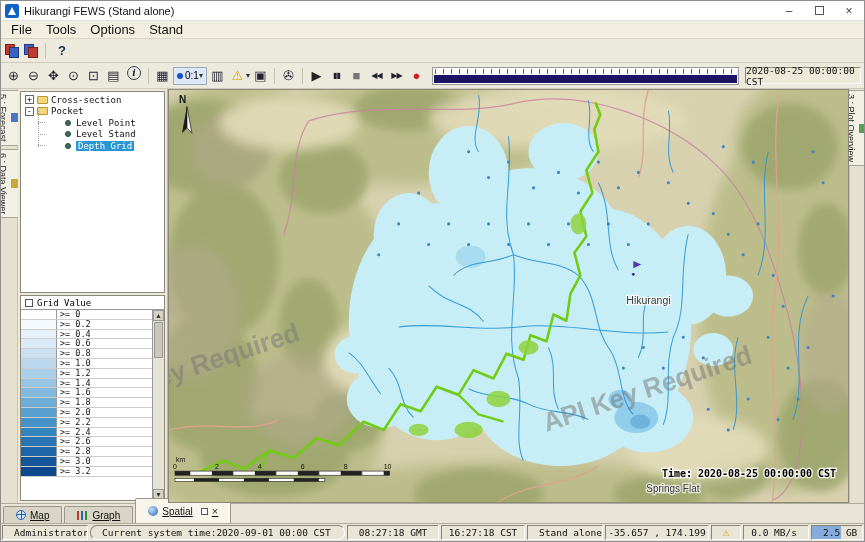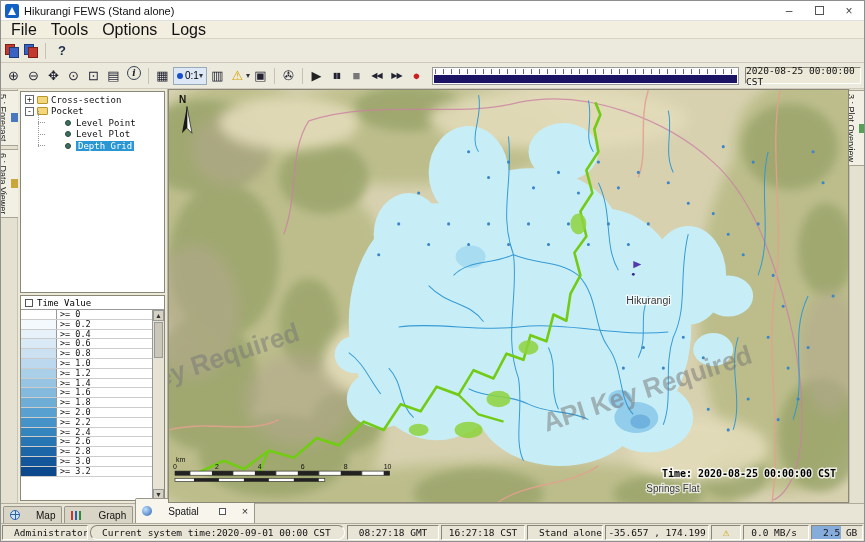--- a/index.html
+++ b/index.html
@@ -17,21 +17,21 @@
                     border-bottom:8px solid #fff;}
   .title-text{ font-size:11px; color:#111; }
   .win-controls{ margin-left:auto; display:flex; height:100%; }
   .win-btn{ width:30px; height:100%; display:flex; align-items:center; justify-content:center;
             font-size:12px; color:#444; }
   .maxi-box{ width:9px; height:9px; border:1px solid #555; display:inline-block; }
 
   
   .menubar{ height:18px; background:#f2efe1; border-bottom:1px solid #d8d4c4;
             display:flex; align-items:center; padding-left:3px; flex:none;}
-  .menu-item{ padding:1px 7px; font-size:16px; color:#111; }
+  .menu-item{ padding:1px 7px; font-size:13px; color:#111; }
 
   
   .toolbar1{ height:24px; background:#eceadd; border-bottom:1px solid #cfcabb;
              display:flex; align-items:center; padding-left:3px; gap:4px; flex:none;}
   .db-icon{ width:15px; height:15px; position:relative; }
   .db-icon::before{ content:""; position:absolute; left:1px; top:1px; width:8px; height:9px;
                     background:#c23a2e; border:1px solid #7c1f18;}
   .db-icon::after{ content:""; position:absolute; right:0; bottom:0; width:8px; height:9px;
                    background:#3a62c2; border:1px solid #1d3a7c;}
   .db-icon.alt::before{ background:#3a62c2; border-color:#1d3a7c;}
@@ -117,23 +117,23 @@
   text.mlabel{ paint-order:stroke; stroke:#ffffff; stroke-width:2.5px; stroke-opacity:.7;
                font-family:"Liberation Sans", sans-serif; }
   text.mtime{ paint-order:stroke; stroke:#ffffff; stroke-width:3px; stroke-opacity:.75;
               font-family:"DejaVu Sans Mono", monospace; font-weight:bold;}
   text.wmark{ font:bold 26px "Liberation Sans", sans-serif; fill:#777; opacity:.5;}
   text.sc{ font:7px "Liberation Sans", sans-serif; fill:#111;}
 
   
   .bottom-tabs{ height:20px; background:#e8e5d6; border-top:1px solid #b0ac9c; display:flex;
                 align-items:flex-end; padding-left:2px; gap:2px; flex:none;}
-  .btab{ height:17px; display:flex; align-items:center; gap:16px; padding:0 6px;
+  .btab{ height:17px; display:flex; align-items:center; gap:4px; padding:0 12px;
          border:1px solid #9a968a; border-bottom:none; background:#d9d5c6; font-size:10px;
-         border-radius:2px 2px 0 0; color:#111;}
+         border-radius:2px 2px 0 0; color:#111;text-decoration:underline;}
   .btab.active{ background:#f7f5ec; height:25px;}
   .tab-globe{ width:10px; height:10px; border-radius:50%; border:1px solid #2a62b0;
         background:linear-gradient(90deg,transparent 0 4px,#2a62b0 4px 5px,transparent 5px),
                    linear-gradient(0deg,transparent 0 4px,#2a62b0 4px 5px,transparent 5px),#cfe4ff;}
   .tab-chart{ width:11px; height:9px; margin-top:1px;
         background:linear-gradient(90deg,#c23a2e 0 2px,transparent 2px 4px,#2a62b0 4px 6px,
                    transparent 6px 8px,#2e8a3a 8px 10px,transparent 10px); }
   .tab-sphere{ width:10px; height:10px; border-radius:50%;
         background:radial-gradient(circle at 35% 35%, #bfe0ff, #2a62b0);}
   .mini-float{ width:7px; height:7px; border:1px solid #555; background:#fff; margin-left:4px;}
@@ -174,21 +174,21 @@
         </span>
       <span class="win-btn">×</span>
     </div>
   </div>
 
   <div class="menubar">
 
   <span class="menu-item">File</span>
       <span class="menu-item">Tools</span>
       <span class="menu-item">Options</span>
-      <span class="menu-item">Logs</span>
+      <span class="menu-item">Stand</span>
     </div>
 
   <div class="toolbar1">
     <span class="db-icon"></span>
     <span class="db-icon alt"></span>
     <span class="sep"></span>
     <span class="help-btn">?</span>
   </div>
 
   <div class="toolbar2">
@@ -262,33 +262,33 @@
 
           <div class="tree-row lvl1 t-dot k-level-point">
             <span class="expander"></span>
             <span class="node-icon"></span>
             <span class="t-label">Level Point</span>
           </div>
 
           <div class="tree-row lvl1 t-dot k-level-grid">
             <span class="expander"></span>
             <span class="node-icon"></span>
-            <span class="t-label">Level Plot</span>
+            <span class="t-label">Level Stand</span>
           </div>
 
           <div class="tree-row selected lvl1 t-dot k-depth-grid">
             <span class="expander"></span>
             <span class="node-icon"></span>
             <span class="t-label">Depth Grid</span>
           </div>
         </div>
       <div class="legend-panel">
         <div class="legend-header">
           <span class="checkbox"></span>
-          <span>Time Value</span>
+          <span>Grid Value</span>
         </div>
         <div class="legend-body">
           <div class="legend-rows">
 
               <div class="legend-row">
                 <span class="swatch" style="background-color: rgb(255, 255, 255);"></span>
                 <span class="legend-label">&gt;= 0</span>
               </div>
 
               <div class="legend-row">

